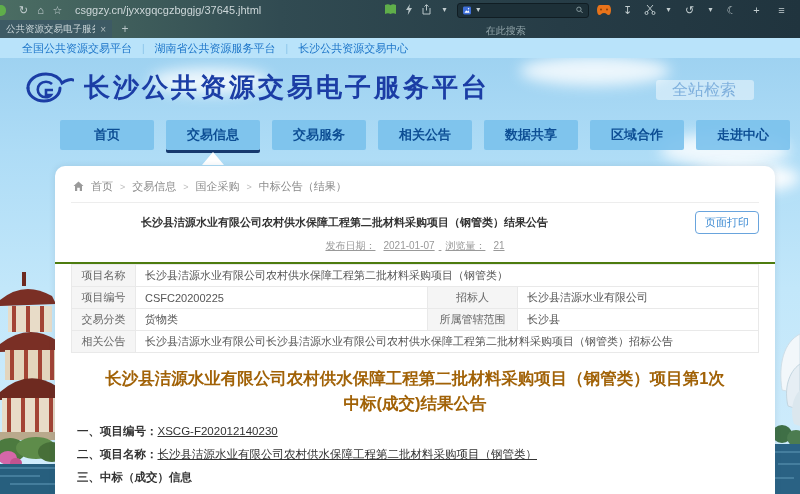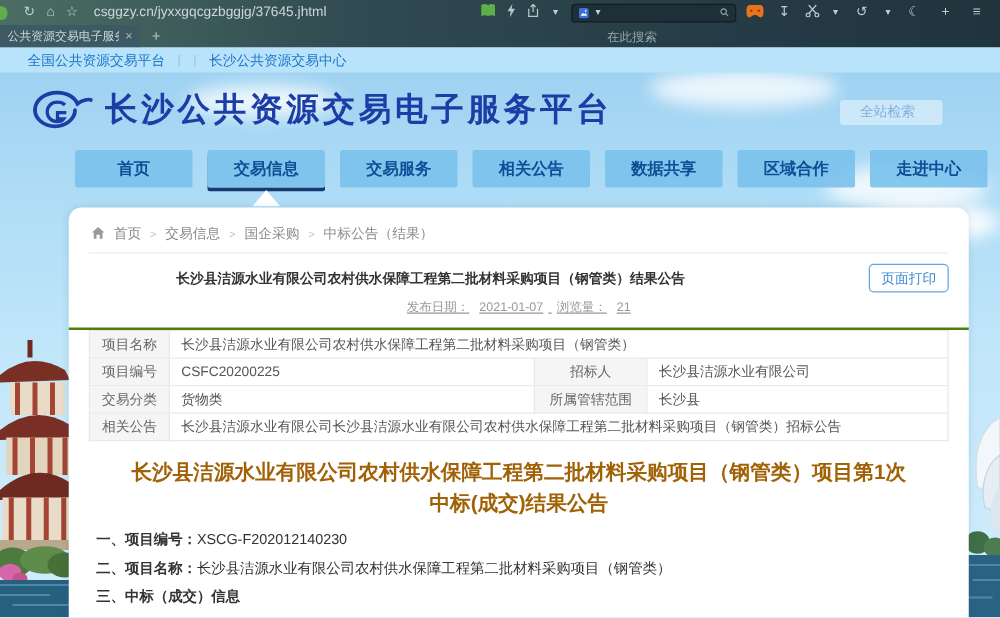--- a/index.html
+++ b/index.html
@@ -32,21 +32,21 @@
     background:linear-gradient(180deg,#9bd0f0 0%,#aedcf6 25%,#c2e7fa 55%,#d2edfc 100%); }
   .cloud { position:absolute; background:#ffffff; border-radius:50%; filter:blur(7px); opacity:.8; }
 
   .links-bar { height:20px; background:#b9e3fa; display:flex; align-items:center; padding-left:22px; gap:10px; font-size:11px; color:#1b74c8; position:relative; z-index:2;text-align:center; }
   .links-bar .sep { color:#8ac4e9; font-size:10px; }
 
   .banner { height:62px; position:relative; z-index:2; }
   .brand { position:absolute; left:26px; top:12px; display:flex; align-items:center; gap:10px; }
   .brand-title { font-size:26px; font-weight:bold; color:#1b3da5; letter-spacing:3px; white-space:nowrap; }
   .site-search { position:absolute; right:46px; top:22px; }
-  .site-search input { width:82px; height:20px; background:rgba(255,255,255,.45); border:0; border-radius:3px; font-size:11px; color:#5c97cc; padding:0 0 0 16px; outline:none; }
+  .site-search input { width:98px; height:20px; background:rgba(255,255,255,.45); border:0; border-radius:3px; font-size:16px; color:#5c97cc; padding:0 0 0 16px; outline:none; }
   .site-search input::placeholder { color:#7fb0dd; }
 
   .nav-row { position:absolute; left:60px; top:82px; width:730px; display:flex; gap:12px; z-index:2; }
   .nav-item { flex:1; height:30px; background:rgba(122,193,236,.9); color:#0d4e94; font-weight:bold; font-size:13px; display:flex; align-items:center; justify-content:center; border-radius:2px; cursor:pointer; }
   .nav-item.active { box-shadow:0 3px 0 #16396e; }
   .pointer { position:absolute; top:114px; left:202px; width:0; height:0; border-left:11px solid transparent; border-right:11px solid transparent; border-bottom:13px solid #ffffff; z-index:3; }
 
   .decor { position:absolute; z-index:1; }
 
   
@@ -64,21 +64,21 @@
   .meta span { margin:0 4px; }
 
   .info-table { width:100%; border-collapse:collapse; table-layout:fixed; font-size:11px; color:#555; }
   .info-table td { border:1px solid #e9e9e9; height:22px; padding:0 9px; overflow:hidden; white-space:nowrap;margin-top:12px; }
   .info-table td.lbl { background:#f5f5f5; text-align:center; color:#666; padding:0 2px; }
   .col-l1 { width:64px; } .col-v1 { width:292px; } .col-l2 { width:90px; }
 
   .section-heading { text-align:center; font-size:16.5px; font-weight:bold; color:#a16207; line-height:1.5; margin:13px 26px 8px; }
 
   .doc-item { font-size:11.5px; color:#333; margin:8px 6px 0; font-weight:bold; }
-  .doc-item .val { font-weight:normal; }
+  .doc-item .val { font-weight:normal; text-decoration:underline; }
 </style>
 </head>
 <body>
 
 <div class="chrome">
   <div class="chrome-top">
     <div class="sliver"></div>
     <div class="glyph">↻</div>
     <div class="glyph">⌂</div>
     <div class="glyph">☆</div>
@@ -153,20 +153,21 @@
 <div class="page">
 
   <div class="cloud" style="left:150px;top:30px;width:120px;height:26px;"></div>
   <div class="cloud" style="left:520px;top:18px;width:150px;height:30px;"></div>
   <div class="cloud" style="left:660px;top:95px;width:130px;height:34px;"></div>
   <div class="cloud" style="left:690px;top:125px;width:110px;height:30px;opacity:.95;"></div>
 
   <div class="links-bar">
     <span class="link">全国公共资源交易平台</span>
     <span class="sep">|</span>
+    <span class="link">湖南省公共资源服务平台</span>
     <span class="sep">|</span>
     <span class="link">长沙公共资源交易中心</span>
   </div>
 
   <div class="banner">
     <div class="brand">
       <svg width="48" height="34" viewBox="0 0 48 34">
         <path d="M2 17 C2 9,10 3,20 3 C28 3,34 7,36 12 C40 9,45 8,47 9" fill="none" stroke="#1b3da5" stroke-width="3" stroke-linecap="round"></path>
         <path d="M34 17 C34 24,27 30,18 30 C9 30,2 24,2 17" fill="none" stroke="#1b3da5" stroke-width="3" stroke-linecap="round"></path>
         <path d="M26 13 C23 10,17 10,14 13 C11 16,11 21,14 24 C17 27,23 27,25 24 L20 24 L20 19 L27 19" fill="none" stroke="#1b3da5" stroke-width="2.6"></path>

